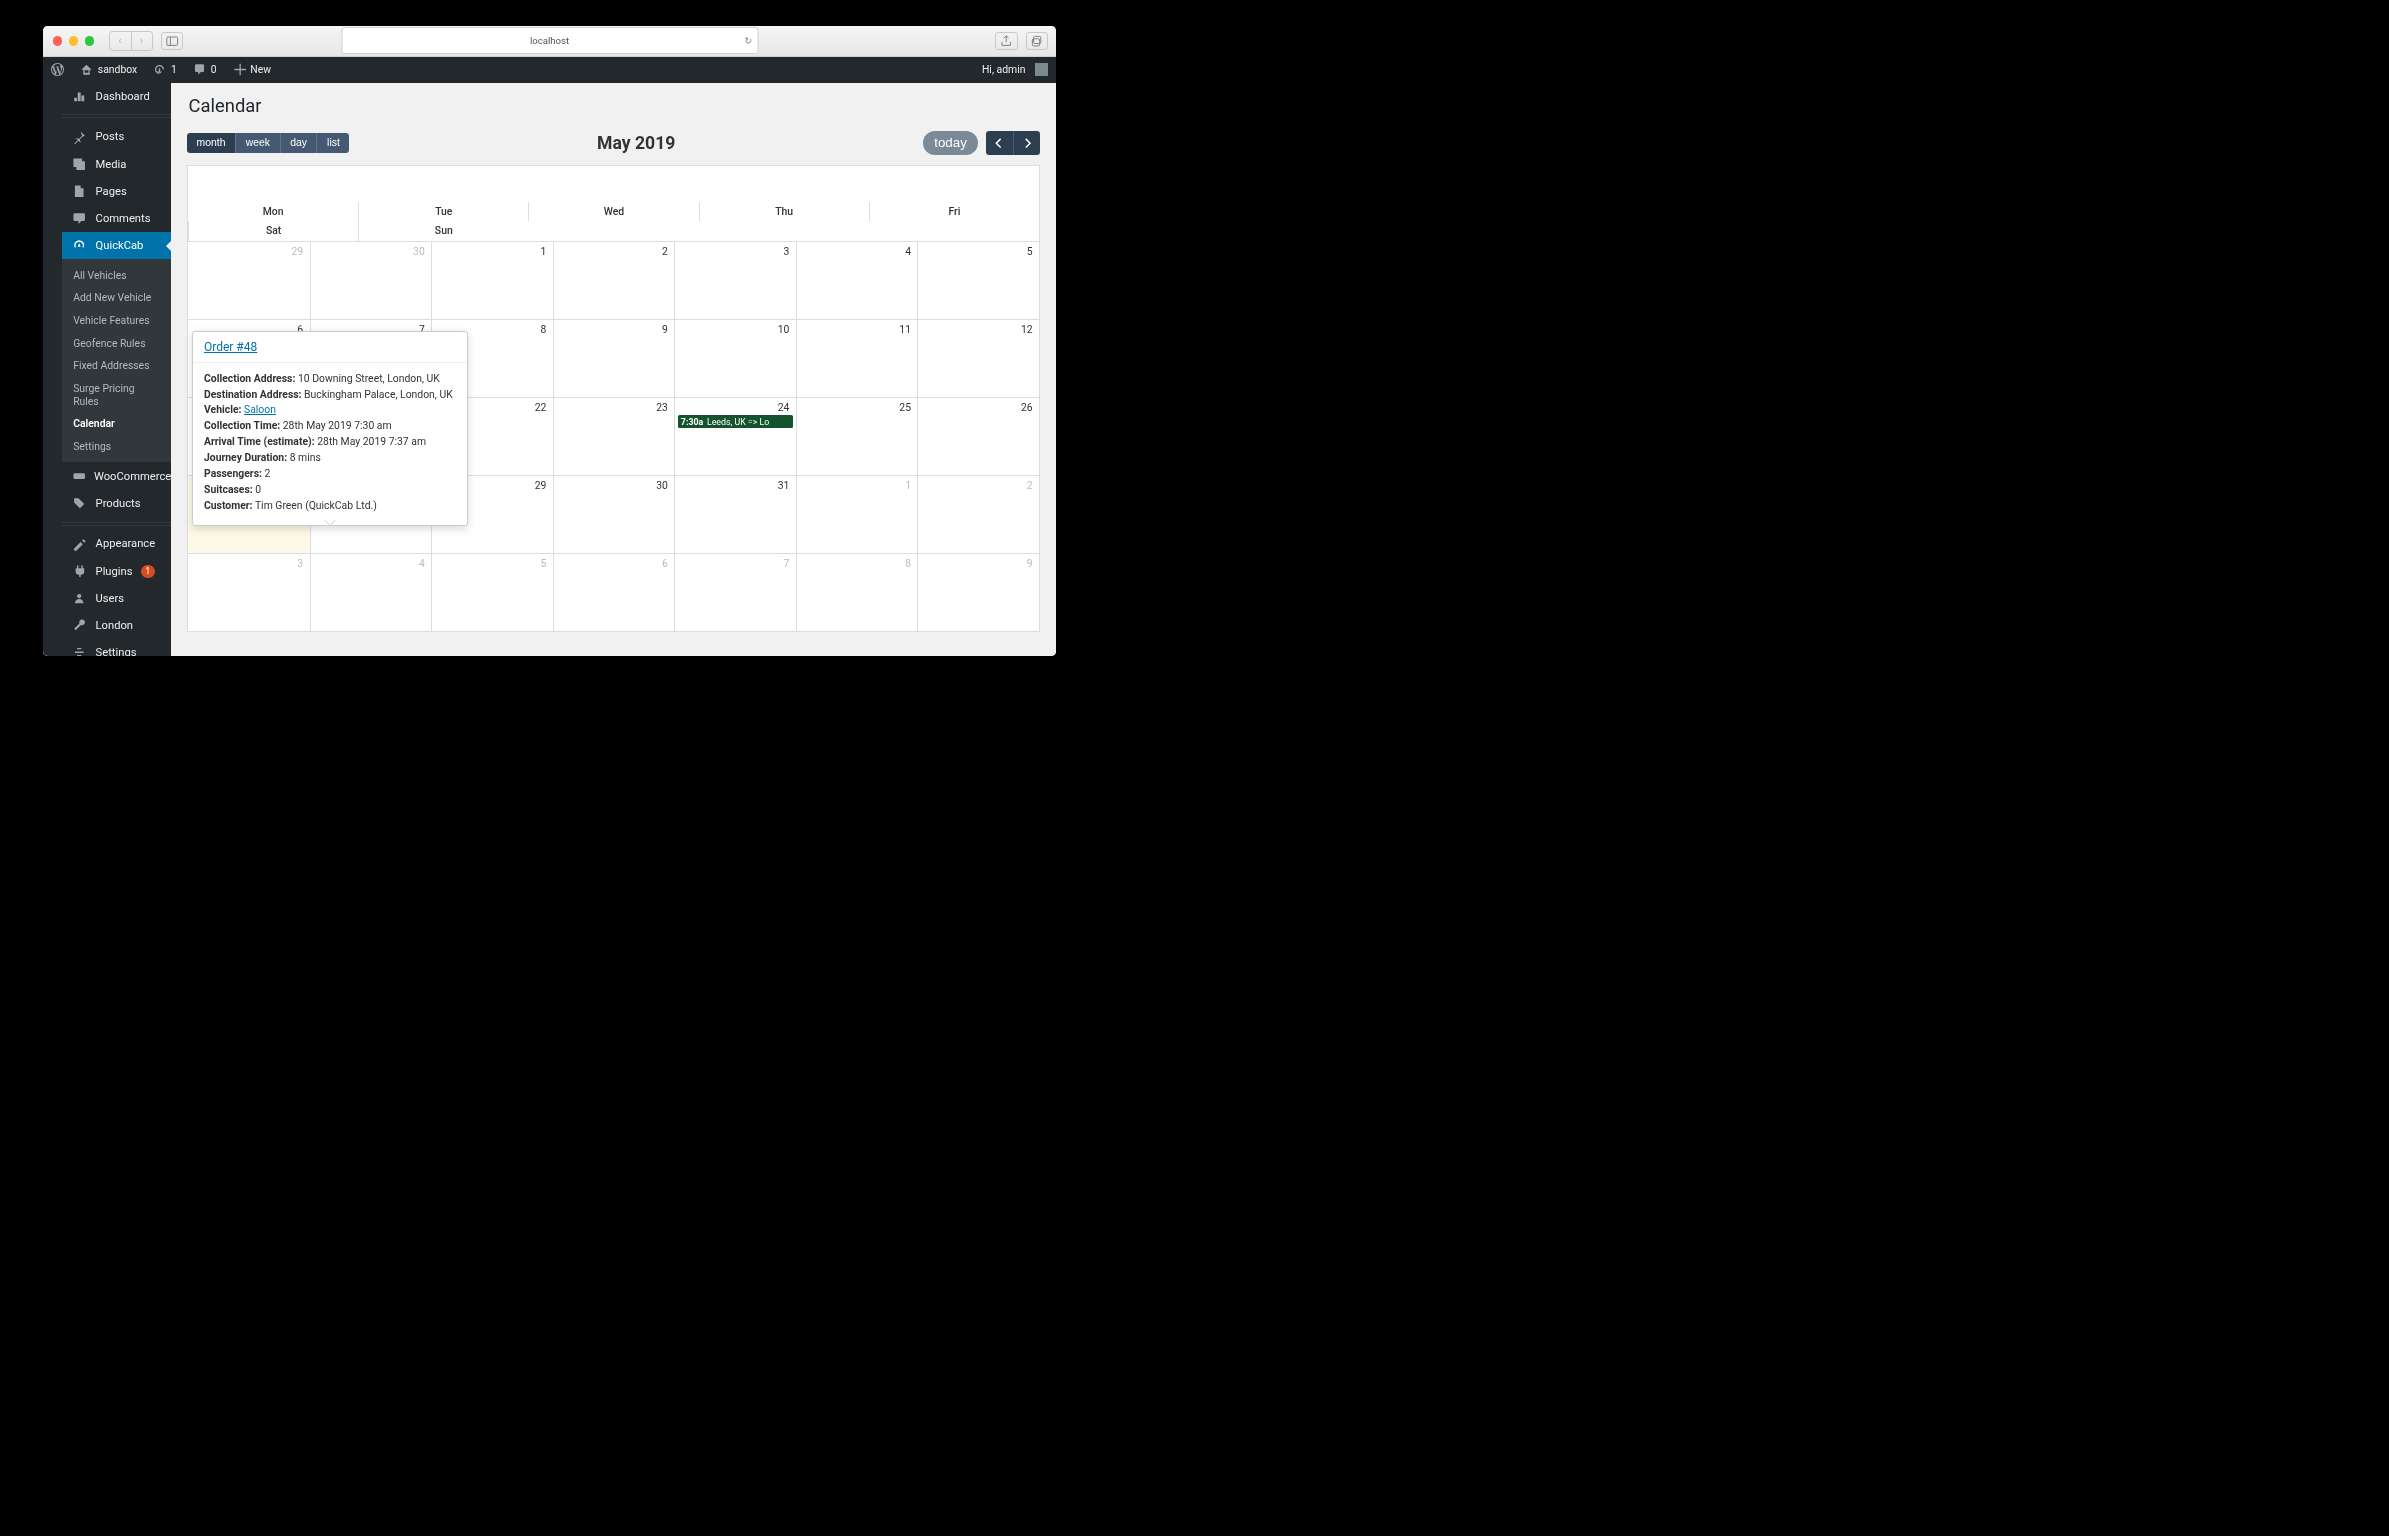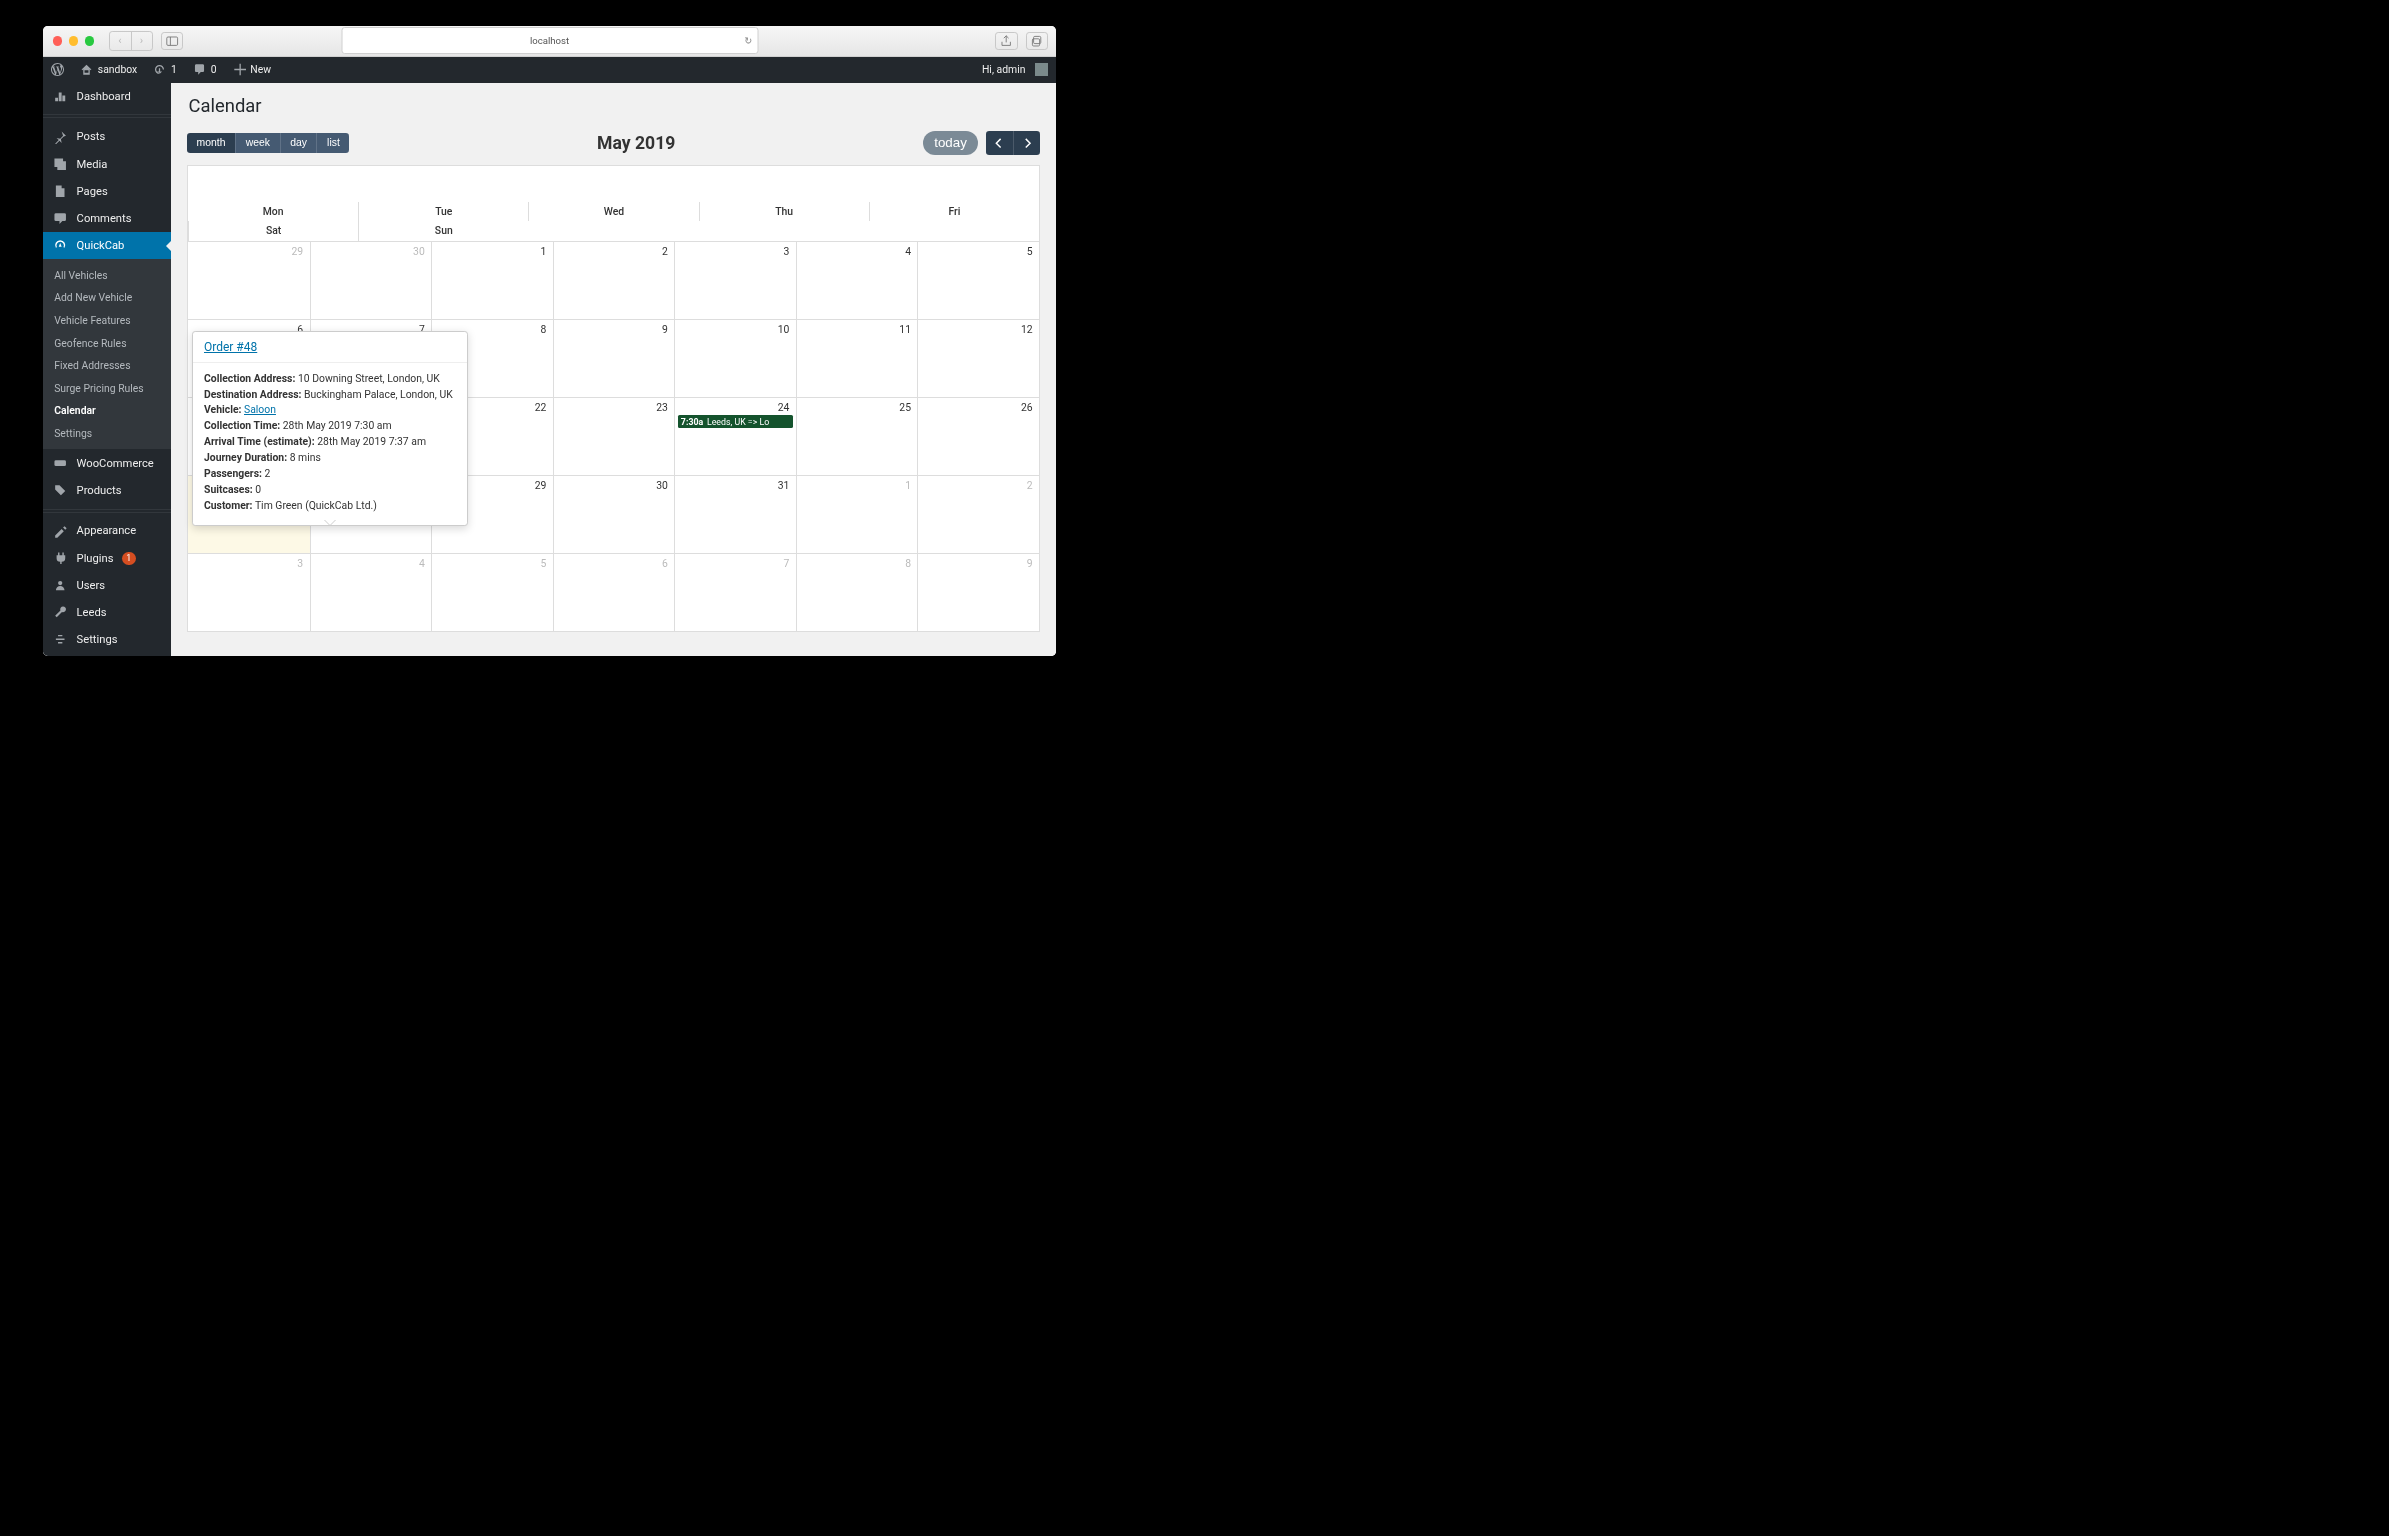--- a/index.html
+++ b/index.html
@@ -24,21 +24,21 @@
 
   .adminbar { height:26px; background:#23282d; color:#eee; display:flex; align-items:center; font-size:10.4px; }
   .adminbar .ab-item { display:flex; align-items:center; gap:4.8px; padding:0 8px; height:100%; cursor:pointer; }
   .adminbar .spacer { flex:1; }
   .adminbar svg { width:13px; height:13px; fill:#a0a5aa; }
   .adminbar .count { color:#eee; }
   .avatar-sq { width:13px; height:13px; background:#7b8a8b; margin-left:4.8px; }
 
   .body { flex:1; display:flex; overflow:hidden; }
 
-  .adminmenu { width:128px; background:#23282d; color:#eee; font-size:11.2px; overflow:hidden; }
+  .adminmenu { width:128px; background:#23282d; color:#eee; font-size:11.2px; overflow:hidden;padding-left:19px; }
   .menu-item { display:flex; align-items:center; gap:8px; padding:6.4px 9.6px; color:#eee; cursor:pointer; }
   .menu-item.sep { padding:0; height:4px; background:#23282d; border-top:0.8px solid #32373c; border-bottom:0.8px solid #32373c; margin:4.8px 0; cursor:default; }
   .menu-item.current { background:#0073aa; color:#fff; position:relative; }
   .menu-item.current::after { content:''; position:absolute; right:-0.8px; top:50%; transform:translateY(-50%); border:6.4px solid transparent; border-right-color:#f1f1f1; }
   .menu-item .mi-icon { width:16px; display:flex; justify-content:center; color:#a0a5aa; }
   .menu-item.current .mi-icon { color:#fff; }
   .submenu { background:#32373c; padding:4.8px 0; }
   .submenu .sub { padding:4.8px 9.6px 4.8px 11.2px; color:#b4b9be; font-size:10.4px; cursor:pointer; }
   .submenu .sub.current { color:#fff; font-weight:600; }
   .update-badge { background:#d54e21; color:#fff; border-radius:7.2px; font-size:8.8px; padding:0 4.8px; line-height:13px; display:inline-block; min-width:13px; text-align:center; }
@@ -266,21 +266,21 @@
               </svg>
             </span>
             <span>Users</span>
           </div>
         <div class="menu-item">
             <span class="mi-icon">
               <svg class="ico" viewBox="0 0 20 20">
                 <path d="M14 2a4 4 0 00-3.7 5.5L3 14.8 5.2 17l7.3-7.3A4 4 0 1014 2z"></path>
               </svg>
             </span>
-            <span>Leeds</span>
+            <span>London</span>
           </div>
         <div class="menu-item">
             <span class="mi-icon">
               <svg class="ico" viewBox="0 0 20 20">
                 <path d="M7 4h6v2h-6zM4 9h12v2H4zM7 14h6v2H7z"></path>
               </svg>
             </span>
             <span>Settings</span>
           </div>
         <div class="menu-item sep"></div>

